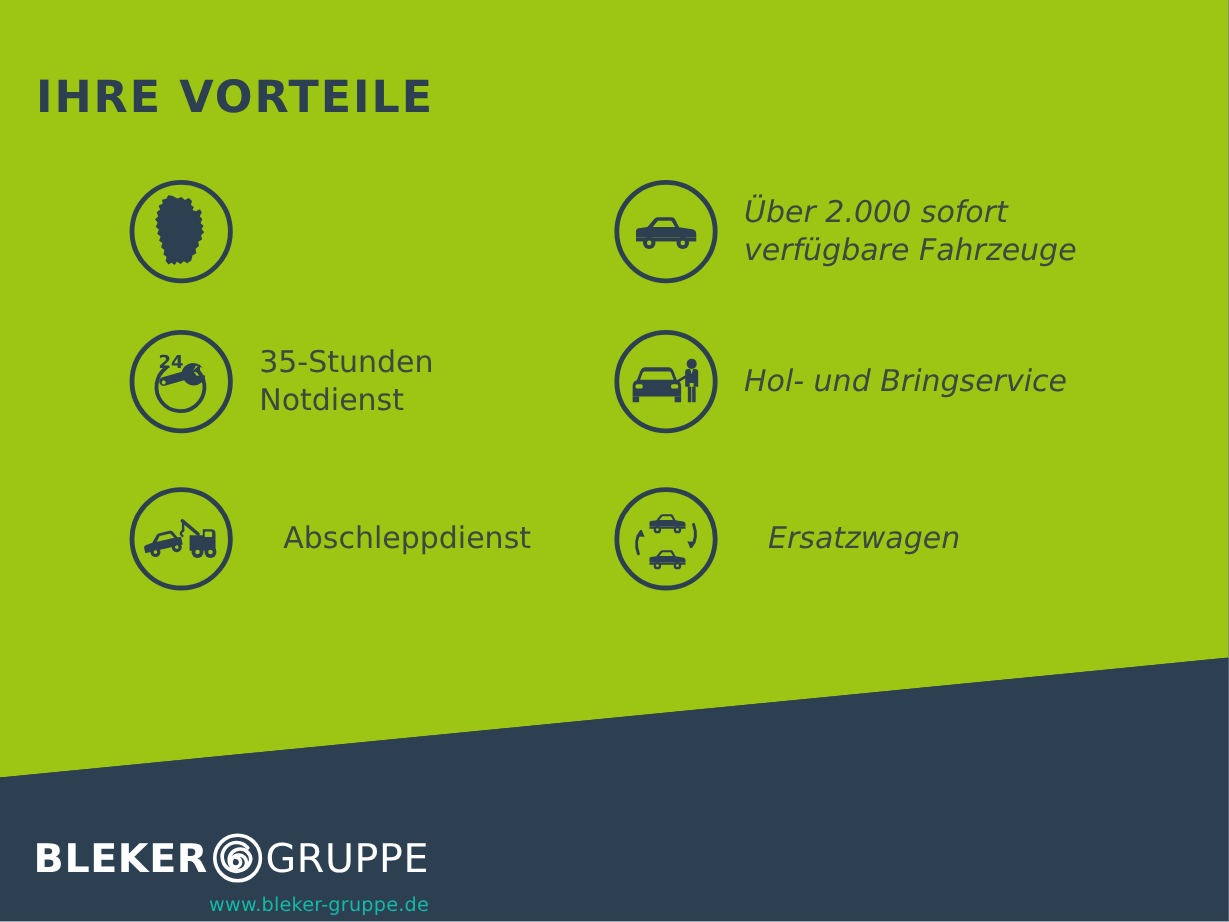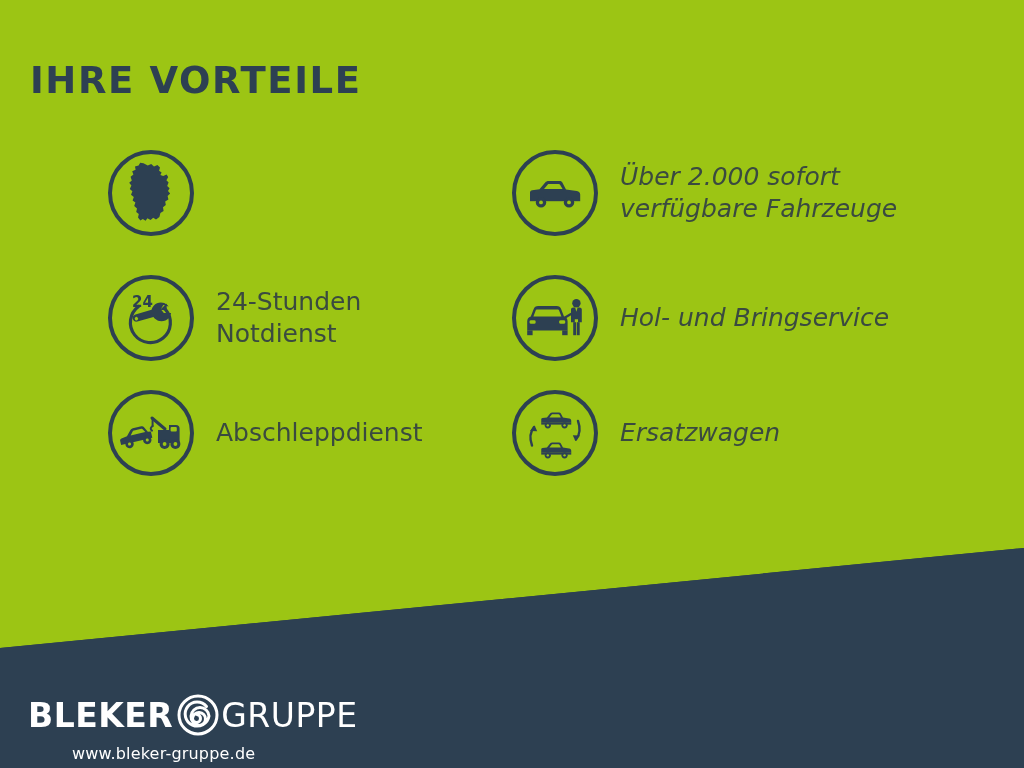--- a/index.html
+++ b/index.html
@@ -54,21 +54,21 @@
   }
   .feature {
     position: absolute;
     display: flex;
     align-items: center;
   }
   .col-left  { left: 108px; }
   .col-right { left: 512px; font-style: italic; }
   .row-0 { top: 0px; }
   .row-1 { top: 125px; }
-  .row-2 { top: 240px; }
+  .row-2 { top: 256px; gap: 20px; }
 
   .icon-circle {
     width: 86px;
     height: 86px;
     flex: 0 0 86px;
     border-radius: 50%;
     border: 4px solid #2d4052;
     box-sizing: border-box;
     display: flex;
     align-items: center;
@@ -110,23 +110,24 @@
   }
   .logo-mark {
     width: 44px;
     height: 44px;
     margin: 0 1px 0 3px;
     flex: 0 0 44px;
   }
   .logo-url {
     margin-top: 7px;
     margin-left: 44px;
-    color: #ffffff;
+    color: #14b8a6;
     font-size: 16px;
     letter-spacing: 0.2px;
+    text-align: right;
   }
 </style>
 </head>
 <body>
 
 <div id="slide">
 
   <div class="green-panel"></div>
   <div class="dark-panel"></div>
 
@@ -166,21 +167,21 @@
           <path d="M46.8 16.5 L46.6 23.6 L40.0 22.8 Z" fill="#2d4052"></path>
 
           <text x="12" y="20" font-family="DejaVu Sans, sans-serif" font-size="15" font-weight="bold" fill="#2d4052">24</text>
 
           <g transform="rotate(42 33 33)">
             <path fill="#2d4052" d="M33.6 12.2 C28.2 12.2 23.9 16.5 23.9 21.9 C23.9 23.6 24.3 25.1 25.1 26.4 L16.2 40.6 C15.1 42.4 15.6 44.6 17.3 45.7 C19.0 46.8 21.3 46.3 22.4 44.6 L31.3 30.4 C32.0 30.6 32.8 30.7 33.6 30.7 C39.0 30.7 43.3 26.4 43.3 21.0 C43.3 19.0 42.7 17.2 41.7 15.7 L36.4 20.6 L31.6 19.7 L30.5 14.9 L35.6 12.5 C35.0 12.3 34.3 12.2 33.6 12.2 Z"></path>
             <circle cx="19.8" cy="43.1" r="1.7" fill="#9cc514"></circle>
           </g>
         </svg>
       </div>
-      <div class="feature-label">24-Stunden
+      <div class="feature-label">35-Stunden
 Notdienst</div>
     </div>
 
     <div class="feature col-right row-1">
       <div class="icon-circle">
         <svg width="62" height="48" viewBox="0 0 62 48" aria-hidden="true">
 
           <path fill="#2d4052" d="M3.2 36.4 L3.2 27.6 C3.2 25.0 4.4 23.4 6.8 22.6 L9.6 15.2 C10.4 13.0 11.8 12.0 14.2 12.0 L32.6 12.0 C35.0 12.0 36.4 13.0 37.2 15.2 L40.0 22.6 C42.4 23.4 43.6 25.0 43.6 27.6 L43.6 36.4 Z"></path>
           <path fill="#9cc514" d="M13.4 15.6 L33.4 15.6 C34.4 15.6 35.0 16.0 35.3 16.9 L37.4 22.5 L9.4 22.5 L11.5 16.9 C11.8 16.0 12.4 15.6 13.4 15.6 Z"></path>
           <rect x="5.6" y="26.2" width="6.0" height="3.6" rx="1.4" fill="#9cc514"></rect>

